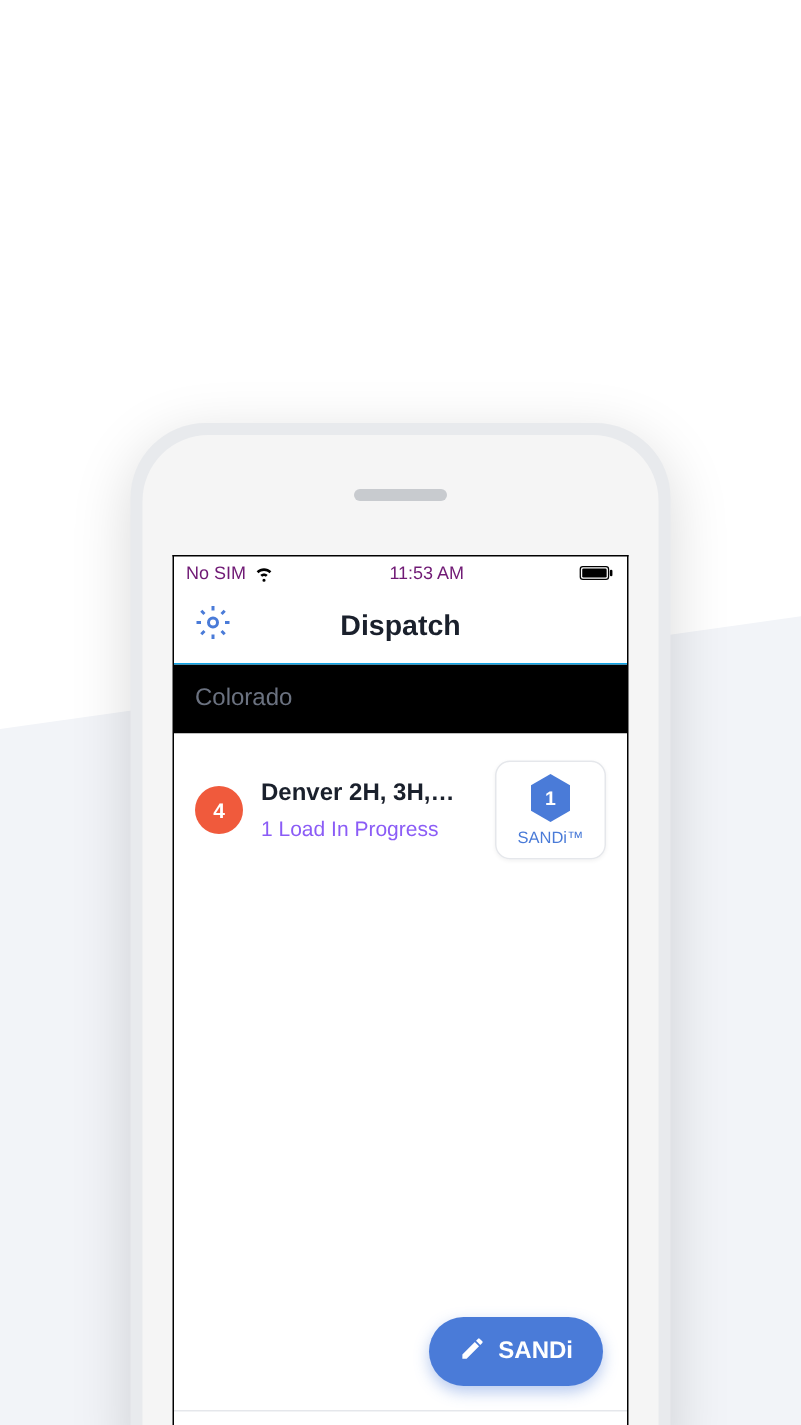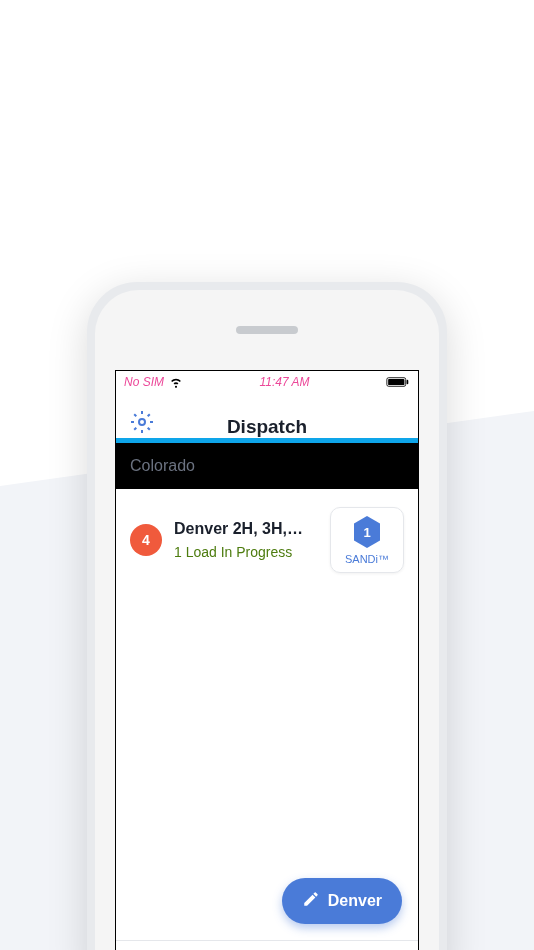--- a/index.html
+++ b/index.html
@@ -78,22 +78,21 @@
     }
 
     .status-bar {
       display: flex;
       justify-content: space-between;
       align-items: center;
       height: 22px;
       padding: 0 8px;
       font-size: 12px;
       font-weight: 500;
-      color: #ec4899;
-      font-style: italic;
+      color: #701a75;
     }
 
     .status-left {
       display: flex;
       align-items: center;
       gap: 5px;
     }
 
     .status-right {
       display: flex;
@@ -107,24 +106,24 @@
     }
 
     .battery-icon svg {
       width: 24px;
       height: 12px;
       display: block;
     }
 
     .nav-bar {
       display: flex;
-      align-items: flex-end;
+      align-items: center;
       height: 50px;
       padding: 0 12px;
-      border-bottom: 5px solid #0ea5e9;
+      border-bottom: 1px solid #0ea5e9;
       position: relative;
     }
 
     .gear-button {
       width: 28px;
       height: 28px;
       display: flex;
       align-items: center;
       justify-content: center;
       cursor: pointer;
@@ -186,21 +185,21 @@
       font-size: 16px;
       font-weight: 700;
       color: #1a202c;
       white-space: nowrap;
       overflow: hidden;
       text-overflow: ellipsis;
     }
 
     .item-subtitle {
       font-size: 14px;
-      color: #4d7c0f;
+      color: #8b5cf6;
       font-weight: 400;
     }
 
     .sandi-card {
       flex-shrink: 0;
       width: 74px;
       height: 66px;
       border: 1px solid #e5e7eb;
       border-radius: 10px;
       display: flex;
@@ -288,21 +287,21 @@
 
       <div class="status-bar">
         <div class="status-left">
           <span>No SIM</span>
           <span class="wifi-icon">
             <svg viewBox="0 0 24 24">
                 <path fill="#000" d="M12 18.5a1.8 1.8 0 1 0 0 3.6 1.8 1.8 0 0 0 0-3.6zm-4.2-4.2l2.1 2.1c1.2-1.2 3.1-1.2 4.2 0l2.1-2.1c-2.3-2.3-6.1-2.3-8.4 0zM3.6 10.1l2.1 2.1c3.5-3.5 9.1-3.5 12.6 0l2.1-2.1C15.7 5.4 8.3 5.4 3.6 10.1z"></path>
               </svg>
           </span>
         </div>
-        <span>11:47 AM</span>
+        <span>11:53 AM</span>
         <div class="status-right">
           <span class="battery-icon">
             <svg viewBox="0 0 28 12">
                 <rect x="1" y="1" width="22" height="10" rx="2" fill="none" stroke="#000" stroke-width="1"></rect>
                 <rect x="2.5" y="2.5" width="19" height="7" rx="1" fill="#000"></rect>
                 <rect x="24" y="3.5" width="2" height="5" rx="1" fill="#000"></rect>
               </svg>
           </span>
         </div>
       </div>
@@ -340,21 +339,21 @@
         </div>
       </div>
 
       <div class="content-area">
         <button class="update-button">
           <span>
             <svg viewBox="0 0 24 24" fill="#fff">
                 <path d="M3 17.25V21h3.75L17.81 9.94l-3.75-3.75L3 17.25zM20.71 7.04a1 1 0 0 0 0-1.41l-2.34-2.34a1 1 0 0 0-1.41 0l-1.83 1.83 3.75 3.75 1.83-1.83z"></path>
               </svg>
           </span>
-          <span>Denver</span>
+          <span>SANDi</span>
         </button>
       </div>
 
       <div class="tab-bar">
         
       </div>
 
     </div>
   </div>
 </div>

